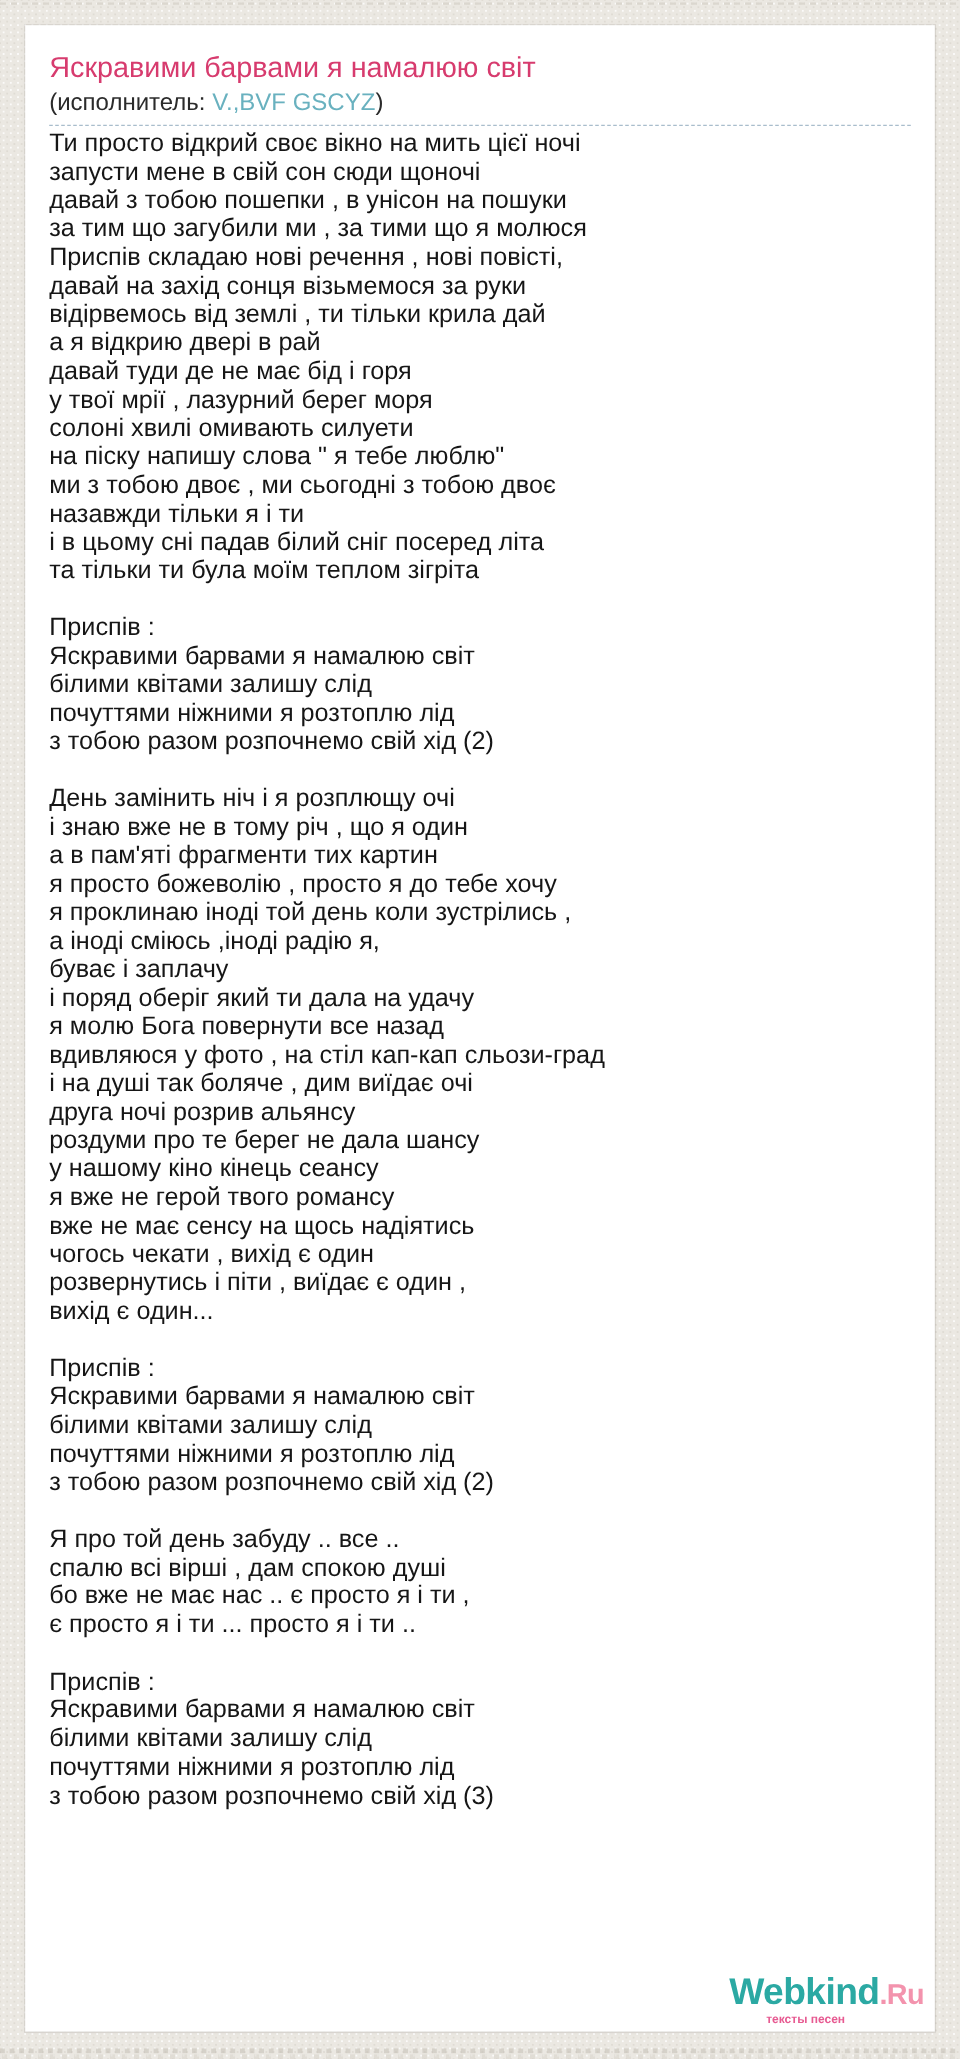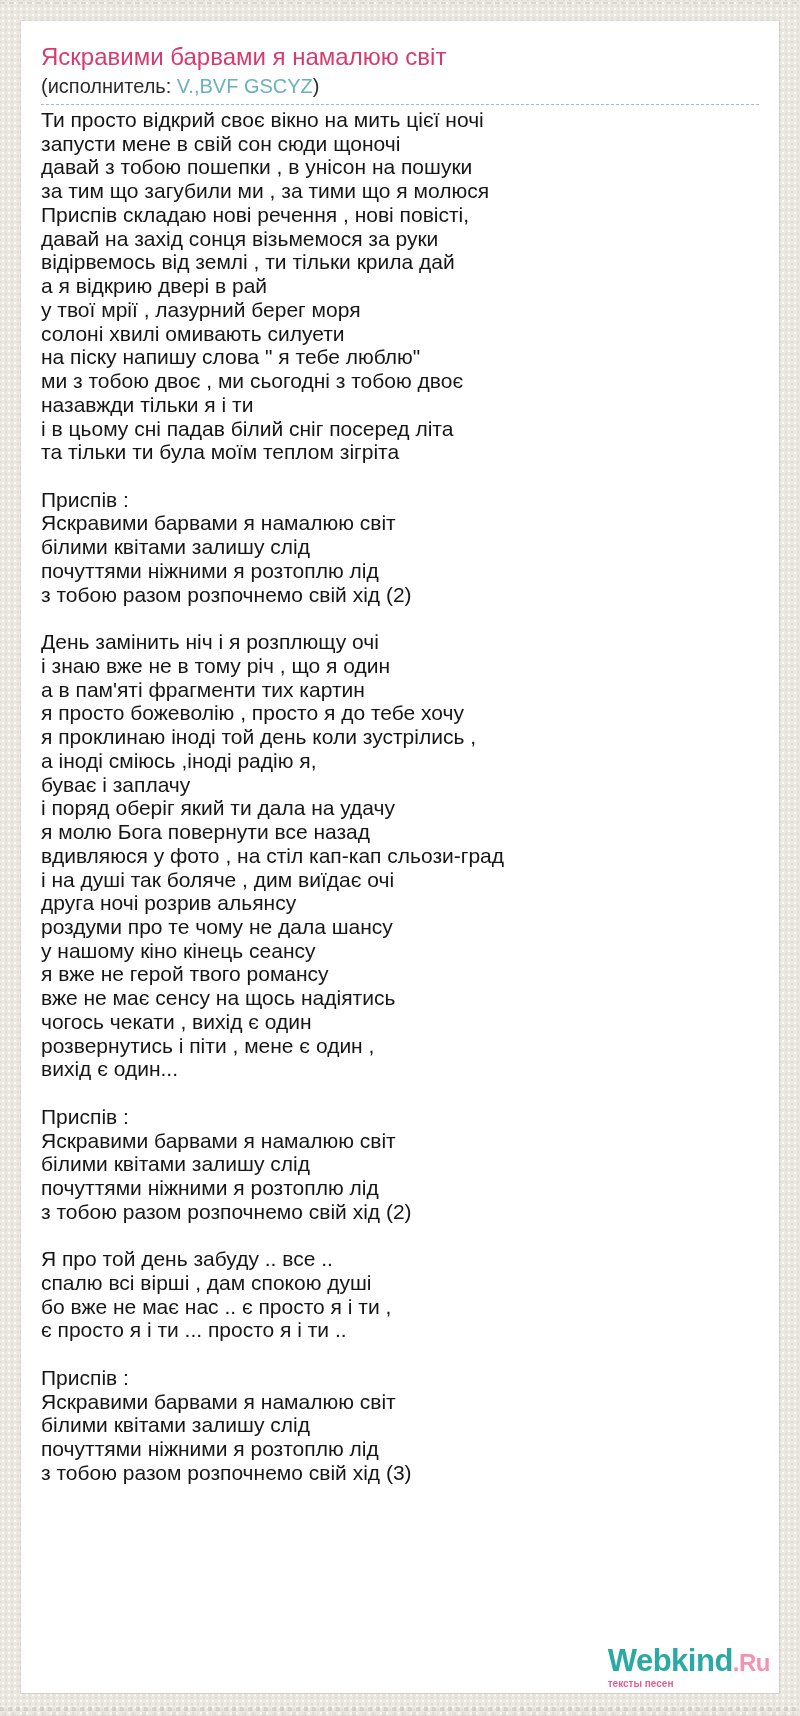--- a/index.html
+++ b/index.html
@@ -62,21 +62,21 @@
   .lyrics {
     margin-top: 3px;
     font-size: 21px;
     line-height: 23.73px;
     color: #161616;
   }
   .lyric-line { white-space: pre-wrap; }
   .logo {
     position: absolute;
     right: 9px; bottom: 2px;
-    text-align: left;
+    text-align: center;
     text-decoration: none;
     cursor: pointer;
     display: block;
   }
   .logo-row {
     font-size: 31px;
     font-weight: bold;
     line-height: 30px;
     letter-spacing: -0.5px;
   }
@@ -102,20 +102,21 @@
   <div class="separator"></div>
   <div class="lyrics">
       <div class="lyric-line">Ти просто відкрий своє вікно на мить цієї ночі</div>
       <div class="lyric-line">запусти мене в свій сон сюди щоночі</div>
       <div class="lyric-line">давай з тобою пошепки , в унісон на пошуки</div>
       <div class="lyric-line">за тим що загубили ми , за тими що я молюся</div>
       <div class="lyric-line">Приспів складаю нові речення , нові повісті,</div>
       <div class="lyric-line">давай на захід сонця візьмемося за руки</div>
       <div class="lyric-line">відірвемось від землі , ти тільки крила дай</div>
       <div class="lyric-line">а я відкрию двері в рай</div>
+      <div class="lyric-line">давай туди де не має бід і горя</div>
       <div class="lyric-line">у твої мрії , лазурний берег моря</div>
       <div class="lyric-line">солоні хвилі омивають силуети</div>
       <div class="lyric-line">на піску напишу слова " я тебе люблю"</div>
       <div class="lyric-line">ми з тобою двоє , ми сьогодні з тобою двоє</div>
       <div class="lyric-line">назавжди тільки я і ти</div>
       <div class="lyric-line">і в цьому сні падав білий сніг посеред літа</div>
       <div class="lyric-line">та тільки ти була моїм теплом зігріта</div>
       <div class="lyric-line">&nbsp;</div>
       <div class="lyric-line">Приспів :</div>
       <div class="lyric-line">Яскравими барвами я намалюю світ</div>
@@ -128,26 +129,26 @@
       <div class="lyric-line">а в пам'яті фрагменти тих картин</div>
       <div class="lyric-line">я просто божеволію , просто я до тебе хочу</div>
       <div class="lyric-line">я проклинаю іноді той день коли зустрілись ,</div>
       <div class="lyric-line">а іноді сміюсь ,іноді радію я,</div>
       <div class="lyric-line">буває і заплачу</div>
       <div class="lyric-line">і поряд оберіг який ти дала на удачу</div>
       <div class="lyric-line">я молю Бога повернути все назад</div>
       <div class="lyric-line">вдивляюся у фото , на стіл кап-кап сльози-град</div>
       <div class="lyric-line">і на душі так боляче , дим виїдає очі</div>
       <div class="lyric-line">друга ночі розрив альянсу</div>
-      <div class="lyric-line">роздуми про те чому не дала шансу</div>
+      <div class="lyric-line">роздуми про те берег не дала шансу</div>
       <div class="lyric-line">у нашому кіно кінець сеансу</div>
       <div class="lyric-line">я вже не герой твого романсу</div>
       <div class="lyric-line">вже не має сенсу на щось надіятись</div>
       <div class="lyric-line">чогось чекати , вихід є один</div>
-      <div class="lyric-line">розвернутись і піти , мене є один ,</div>
+      <div class="lyric-line">розвернутись і піти , виїдає є один ,</div>
       <div class="lyric-line">вихід є один...</div>
       <div class="lyric-line">&nbsp;</div>
       <div class="lyric-line">Приспів :</div>
       <div class="lyric-line">Яскравими барвами я намалюю світ</div>
       <div class="lyric-line">білими квітами залишу слід</div>
       <div class="lyric-line">почуттями ніжними я розтоплю лід</div>
       <div class="lyric-line">з тобою разом розпочнемо свій хід (2)</div>
       <div class="lyric-line">&nbsp;</div>
       <div class="lyric-line">Я про той день забуду .. все ..</div>
       <div class="lyric-line">спалю всі вірші , дам спокою душі</div>

